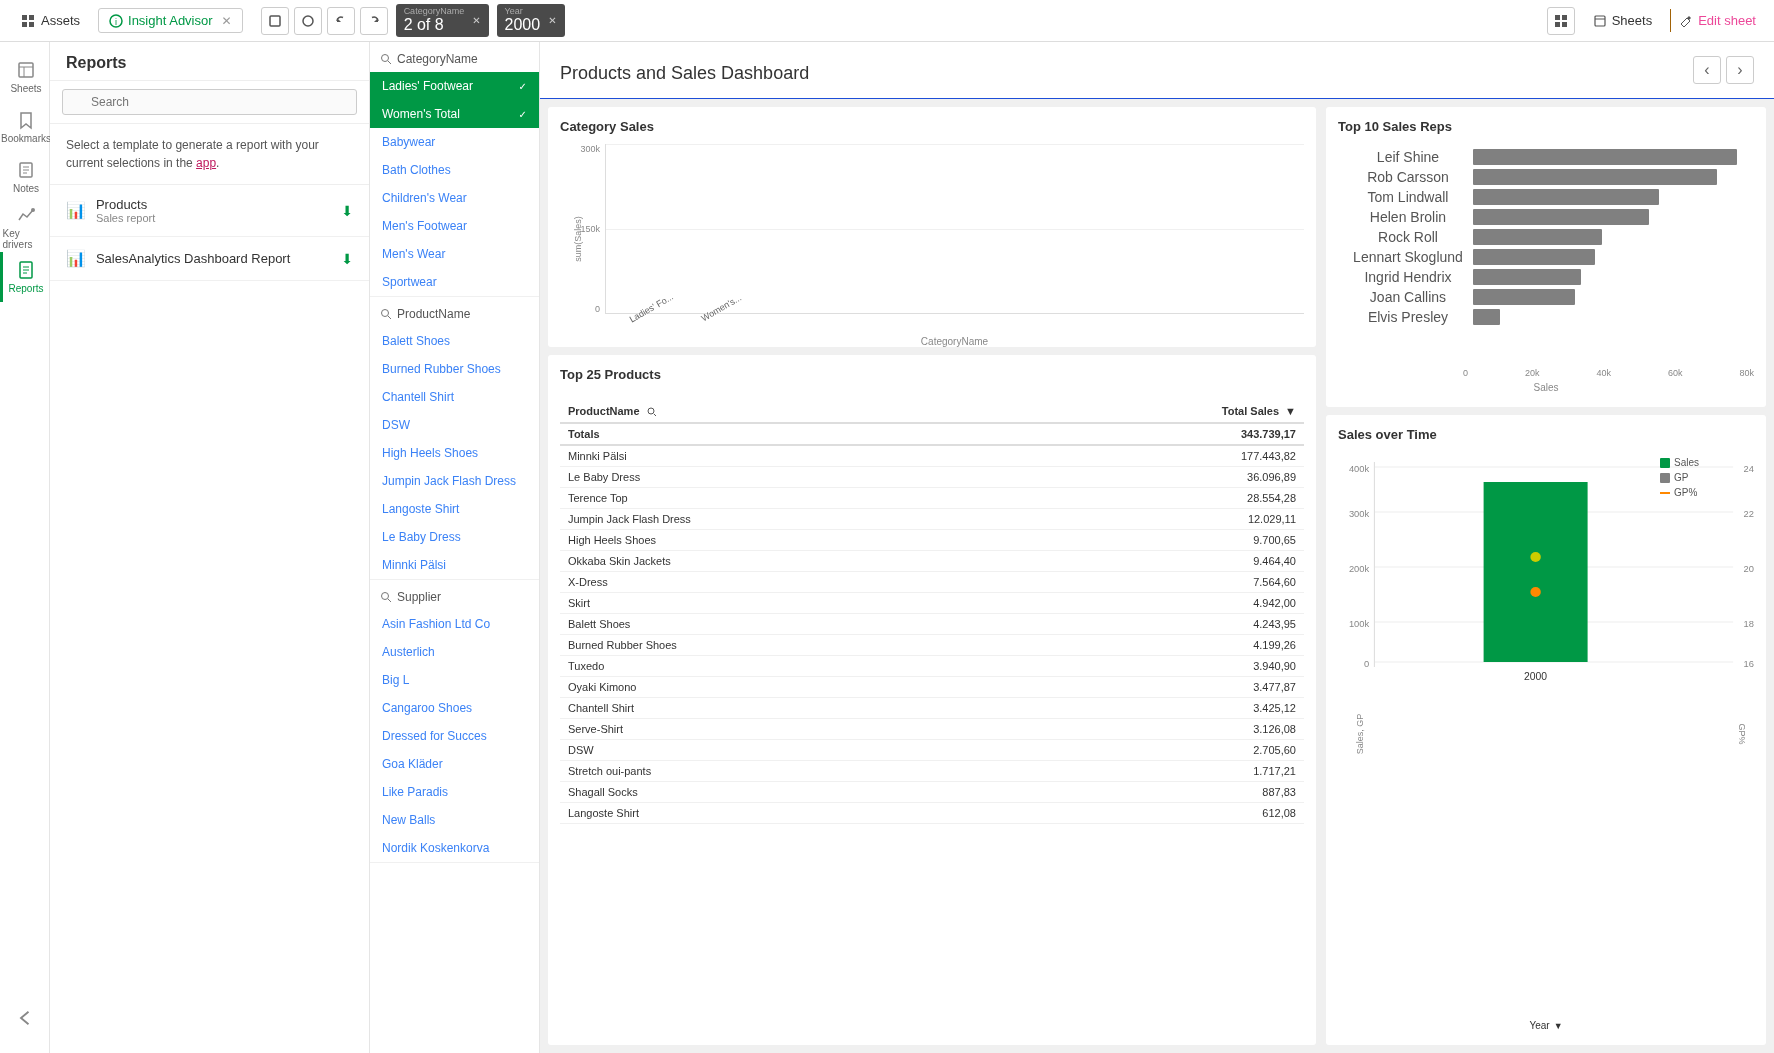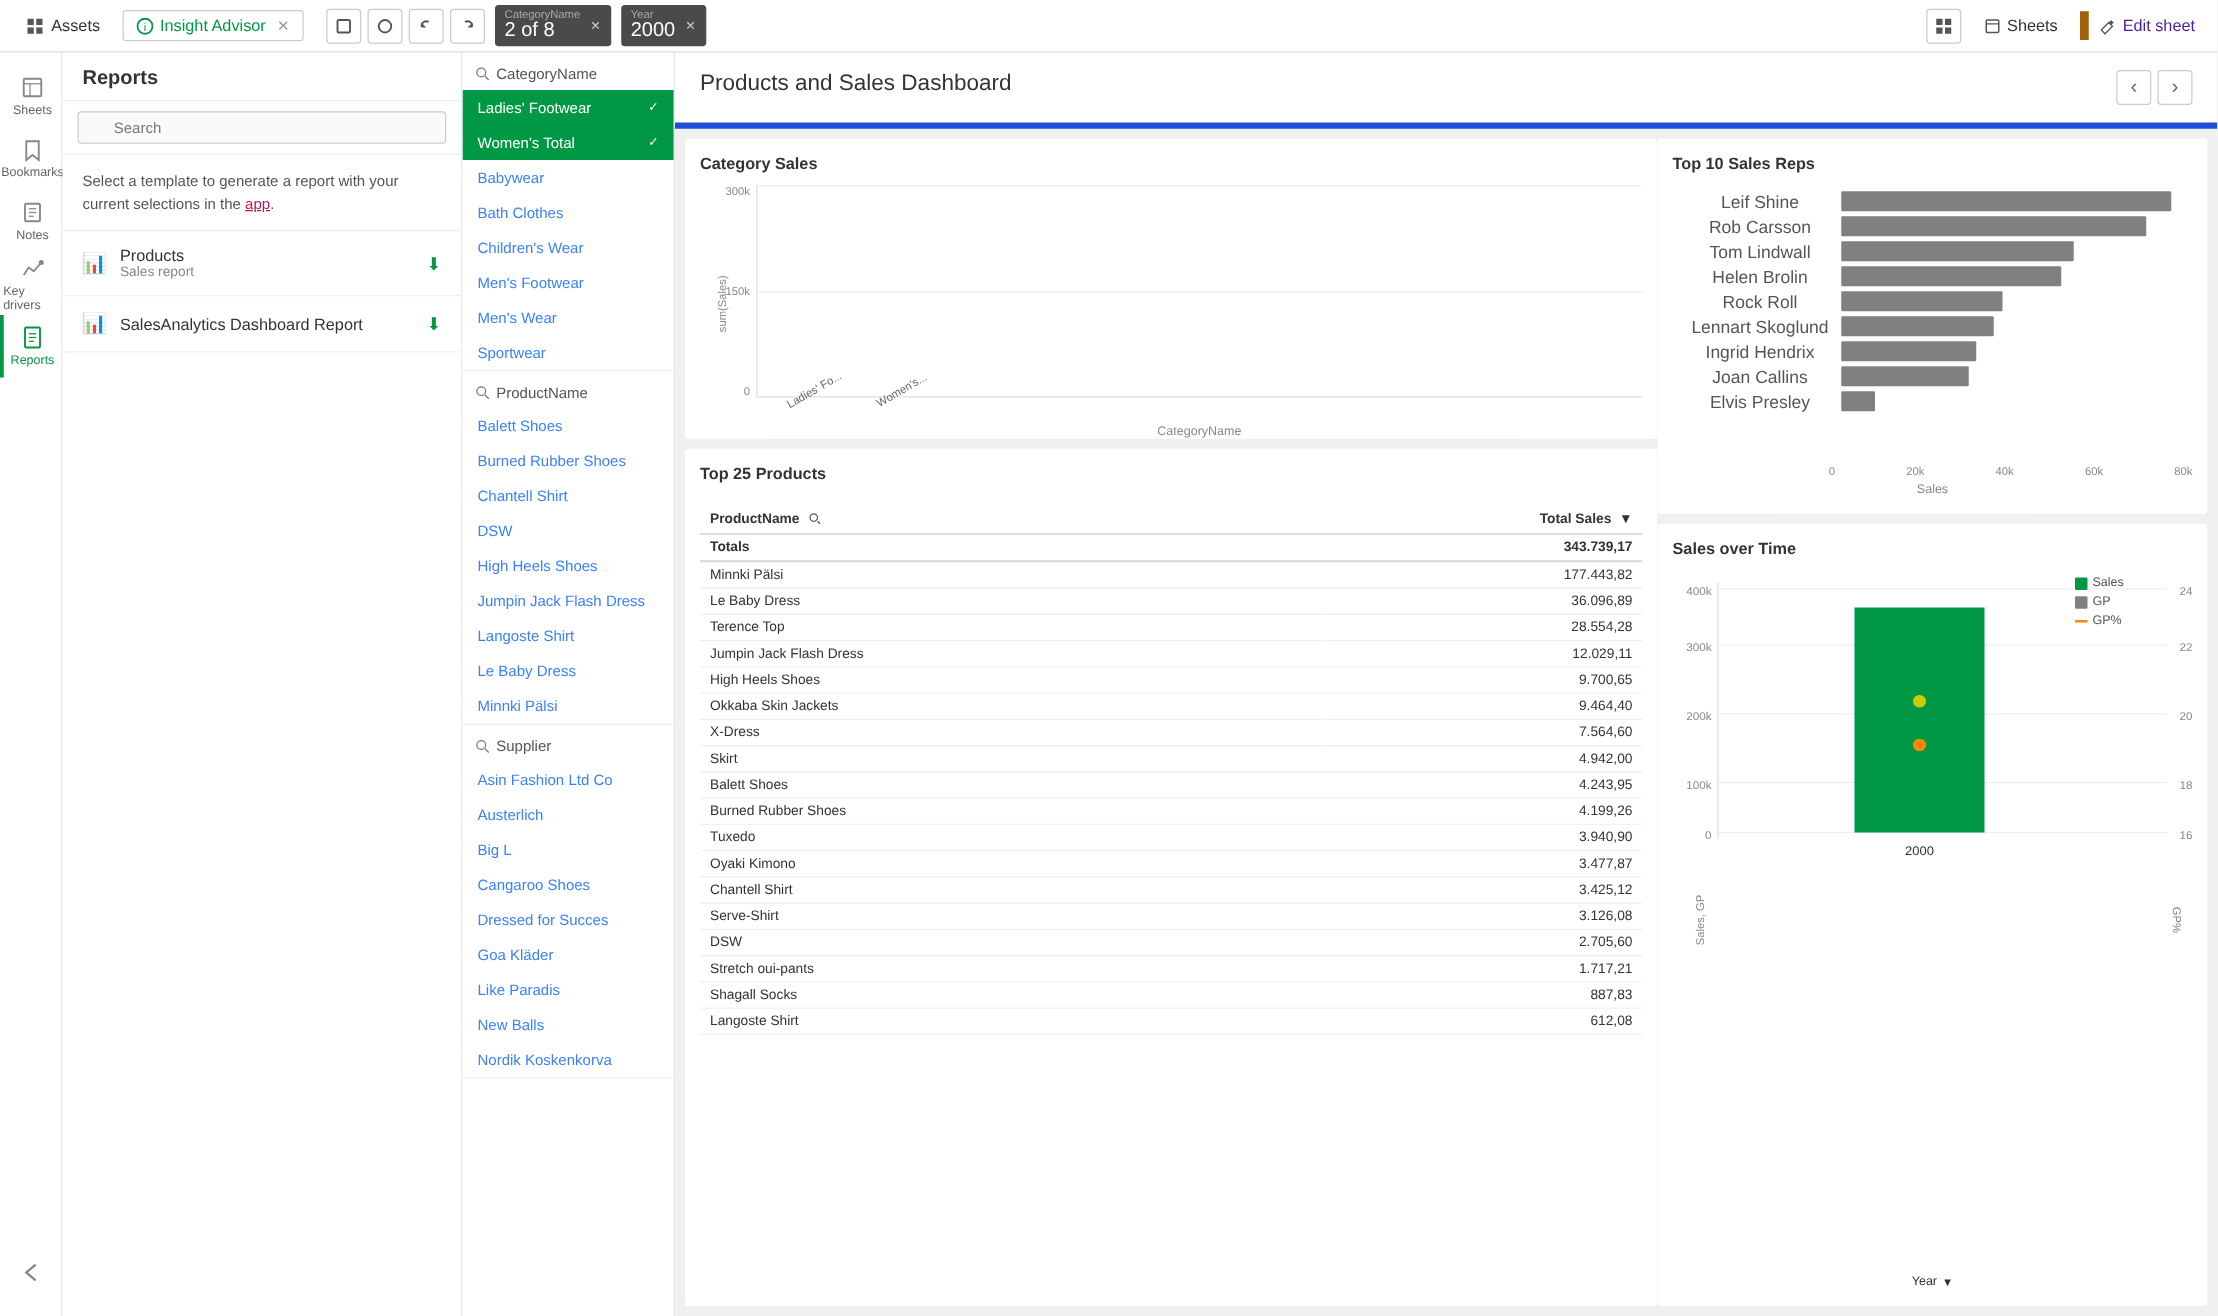--- a/index.html
+++ b/index.html
@@ -45,22 +45,22 @@
     .chip-close { font-size: 10px; color: #ccc; margin-left: 4px; }
     .topbar-right {
       margin-left: auto; display: flex; align-items: center; gap: 10px;
     }
     .sheets-btn {
       display: flex; align-items: center; gap: 5px;
       font-size: 13px; color: #333; cursor: pointer; padding: 4px 8px;
     }
     .edit-sheet-btn {
       display: flex; align-items: center; gap: 5px;
-      font-size: 13px; color: #4c1d95; cursor: pointer; padding: 4px 8px;
-      border-left: 7px solid #a16207;
+      font-size: 13px; color: #ec4899; cursor: pointer; padding: 4px 8px;
+      border-left: 1px solid #a16207;
     }
 
     
     .main-layout {
       display: flex;
       height: calc(1053px - 42px);
     }
 
     
     .sidebar-icons {
@@ -151,34 +151,34 @@
     .main-content {
       flex: 1;
       display: flex;
       flex-direction: column;
       overflow: hidden;
       background: #f0f0f0;
     }
     .dashboard-header {
       background: #fff;
       padding: 14px 20px;
-      border-bottom: 5px solid #1d4ed8;
-      display: flex; align-items: flex-start; justify-content: space-between;
+      border-bottom: 1px solid #1d4ed8;
+      display: flex; align-items: flex-end; justify-content: space-between;
     }
     .dashboard-title {
       font-size: 18px; font-weight: 400; color: #333;
     }
     .dashboard-nav { display: flex; gap: 5px; }
     .nav-arrow {
       width: 28px; height: 28px; display: flex; align-items: center; justify-content: center;
       border: 1px solid #ccc; border-radius: 3px; cursor: pointer; color: #666;
     }
 
     .dashboard-body {
-      flex: 1; display: flex; gap: 0; padding: 8px; overflow: hidden;
+      flex: 1; display: flex; gap: 10px; padding: 8px; overflow: hidden;
     }
 
     
     .middle-panel {
       flex: 1; display: flex; flex-direction: column; gap: 8px; overflow: hidden;
     }
 
     
     .chart-card {
       background: #fff; border-radius: 3px; padding: 12px;

